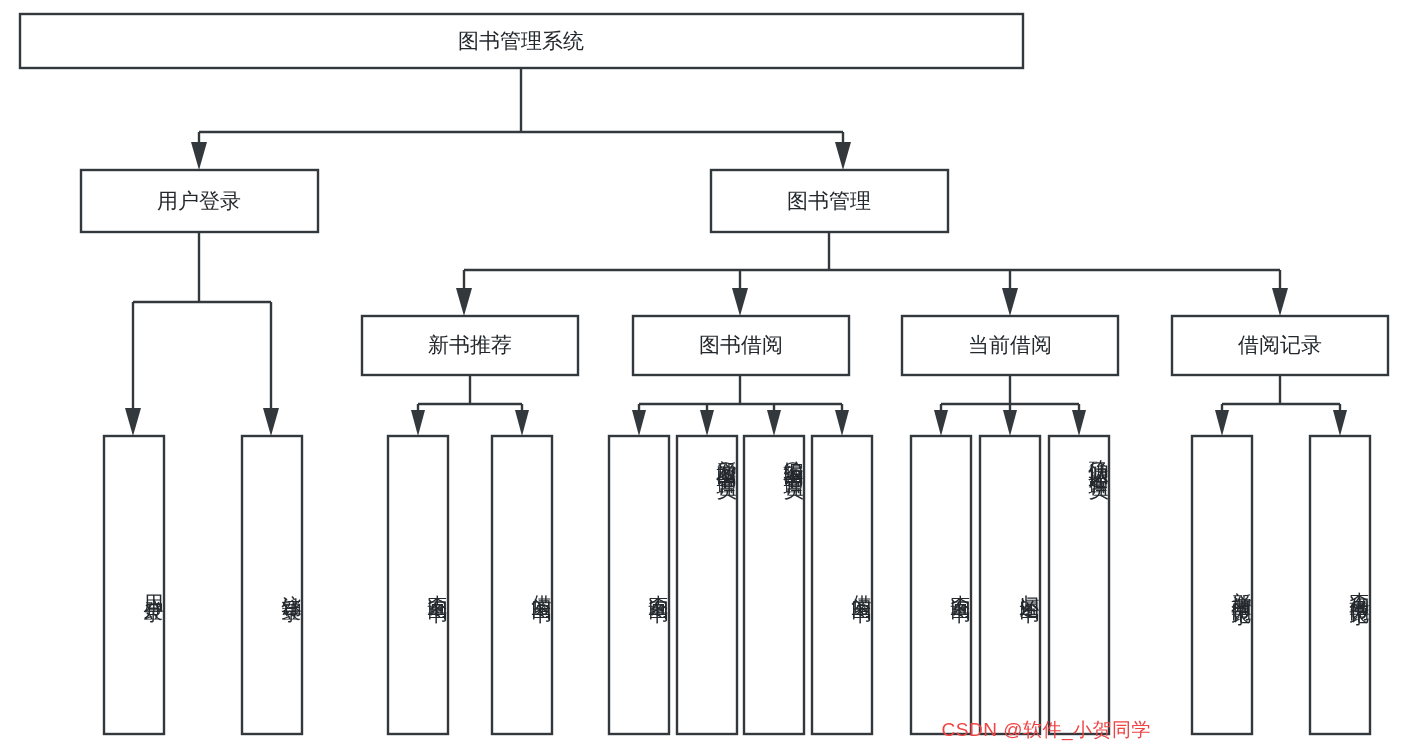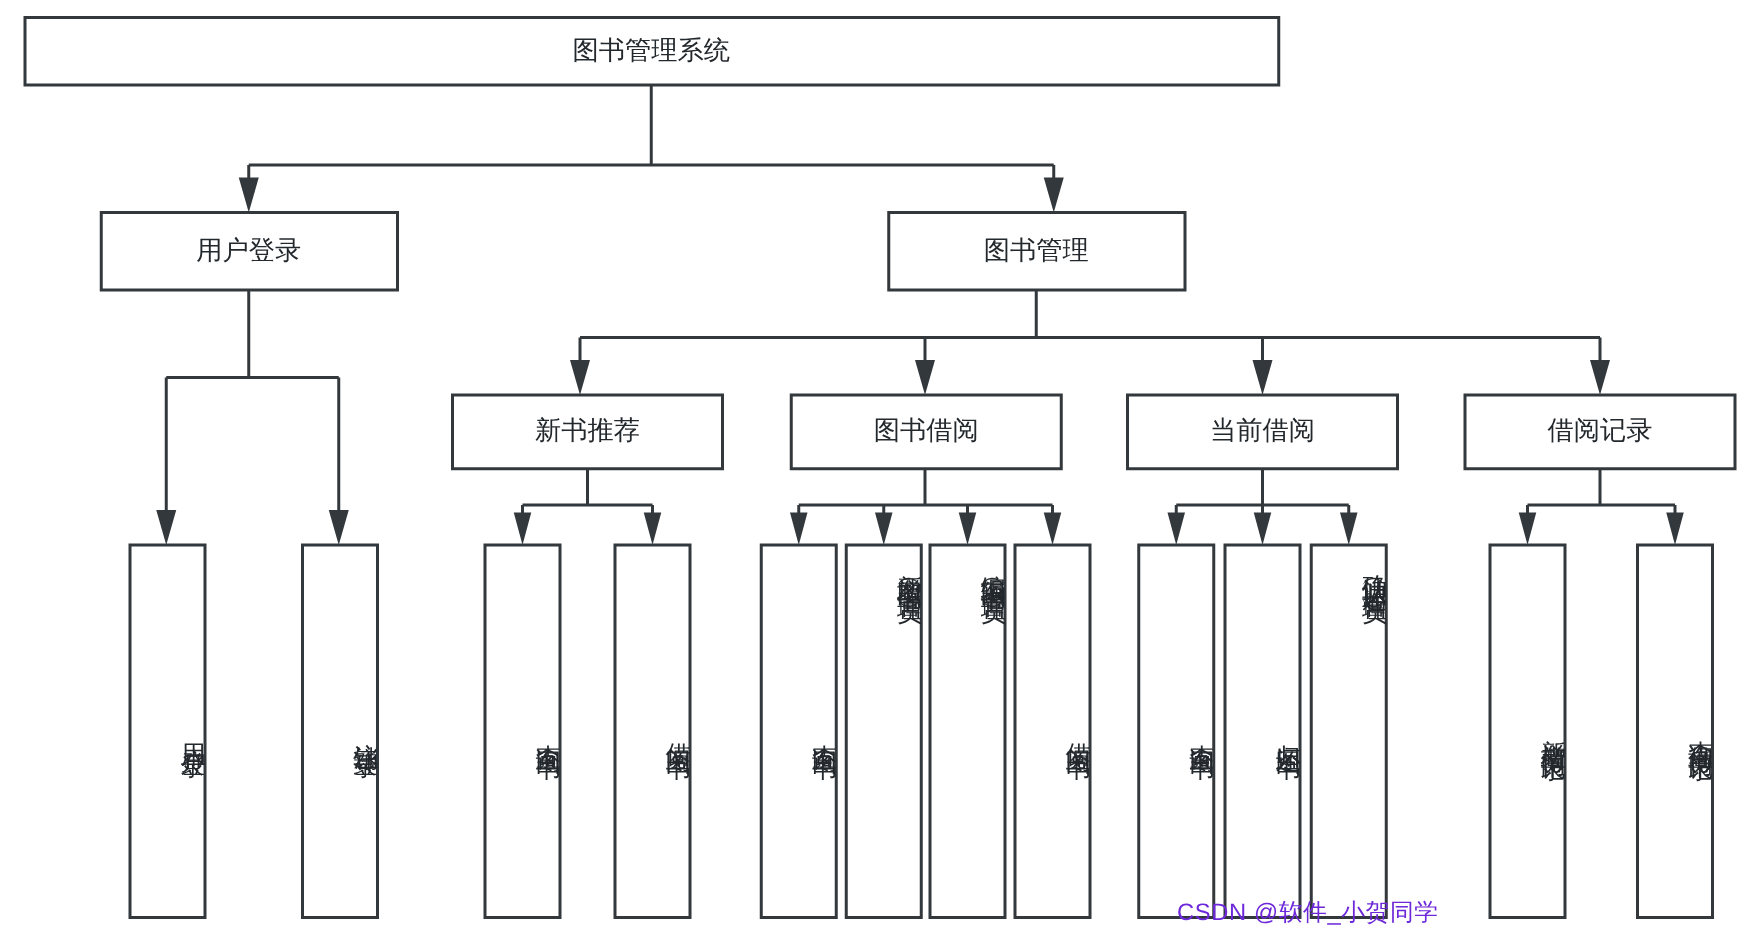--- a/index.html
+++ b/index.html
@@ -65,21 +65,21 @@
   }
   .vlabel.top-aligned {
     justify-content: flex-start;
   }
   .watermark {
     position: absolute;
     right: 8px;
     bottom: 4px;
     font-family: "Liberation Sans", "DejaVu Sans", sans-serif;
     font-size: 19px;
-    color: #6d28d9;
+    color: #ef4444;
     white-space: nowrap;
     letter-spacing: 0.5px;
   }
 </style>
 </head>
 <body>
 
 <div id="diagram-root">
 
   <svg class="diagram-svg" viewBox="0 0 1405 747" xmlns="http://www.w3.org/2000/svg">

